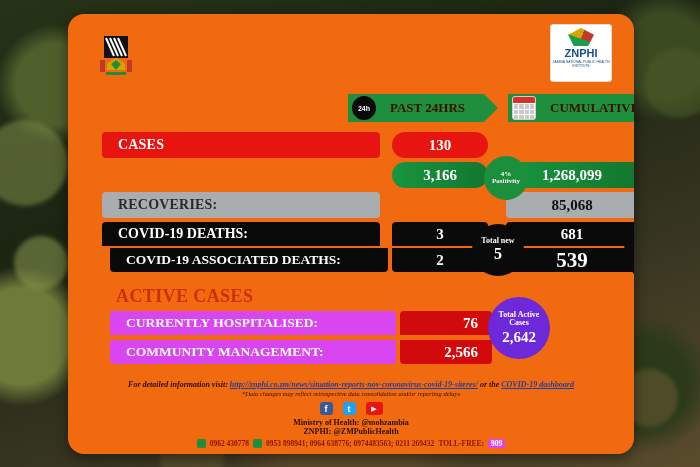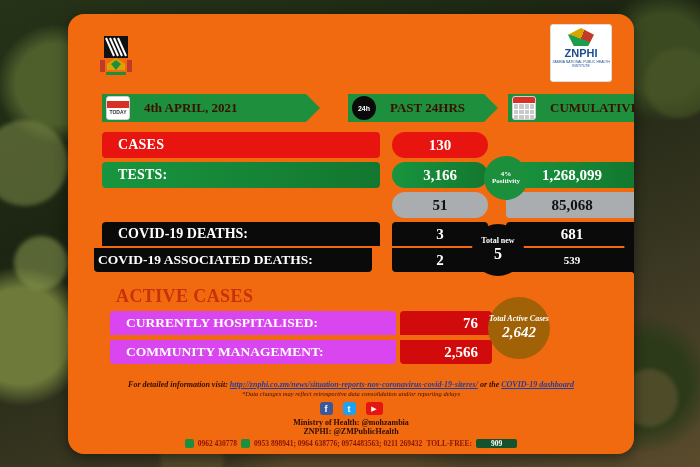--- a/index.html
+++ b/index.html
@@ -124,37 +124,37 @@
   .mbar.green,.rbar.green{background:linear-gradient(90deg,#18953f,#13772f);color:#fff;}
   .mbar.grey,.rbar.grey{background:#a9adb0;color:#111;}
 
   .bubble{
     position:absolute;border-radius:50%;
     display:flex;flex-direction:column;align-items:center;justify-content:center;
     text-align:center;line-height:1.05;
   }
   .bub-green{background:#1b8f3c;color:#fff;}
   .bub-black{background:#0a0a0a;color:#fff;}
-  .bub-red{background:#a16207;color:#fff;font-style:italic;}
+  .bub-red{background:#6d28d9;color:#fff;}
 
   .pos{left:416px;top:-6px;width:44px;height:44px;font-size:7px;font-weight:bold;z-index:5;}
 
   .deaths{position:relative;height:56px;margin-top:4px;}
   .d-lbar{
     position:absolute;left:34px;width:278px;height:24px;background:#0a0a0a;color:#fff;
     display:flex;align-items:center;padding-left:16px;box-sizing:border-box;font-weight:bold;font-size:14px;border-radius:4px 4px 0 0;
   }
   .d-lbar2{
-    position:absolute;left:26px;top:26px;width:278px;height:24px;background:#0a0a0a;color:#fff;
-    display:flex;align-items:center;padding-left:4px;box-sizing:border-box;font-weight:bold;font-size:13.5px;border-radius:0 0 4px 4px;
+    position:absolute;left:42px;top:26px;width:278px;height:24px;background:#0a0a0a;color:#fff;
+    display:flex;align-items:center;padding-left:16px;box-sizing:border-box;font-weight:bold;font-size:13.5px;border-radius:0 0 4px 4px;
   }
   .d-m1{position:absolute;left:324px;width:96px;height:24px;background:#0a0a0a;color:#fff;display:flex;align-items:center;justify-content:center;font-weight:bold;font-size:15px;border-radius:4px 4px 0 0;}
   .d-m2{position:absolute;left:324px;top:26px;width:96px;height:24px;background:#0a0a0a;color:#fff;display:flex;align-items:center;justify-content:center;font-weight:bold;font-size:15px;border-radius:0 0 4px 4px;}
   .d-r1{position:absolute;left:438px;width:132px;height:24px;background:#0a0a0a;color:#fff;display:flex;align-items:center;justify-content:center;font-weight:bold;font-size:15px;border-radius:4px 4px 0 0;}
-  .d-r2{position:absolute;left:438px;top:26px;width:132px;height:24px;background:#0a0a0a;color:#fff;display:flex;align-items:center;justify-content:center;font-weight:bold;font-size:11px;border-radius:0 0 4px 4px;}
+  .d-r2{position:absolute;left:438px;top:26px;width:132px;height:24px;background:#0a0a0a;color:#fff;display:flex;align-items:center;justify-content:center;font-weight:bold;font-size:21px;border-radius:0 0 4px 4px;}
   .tot-new{left:404px;top:2px;width:52px;height:52px;font-size:8px;font-weight:bold;z-index:6;}
   .tot-new .big{font-size:16px;margin-top:1px;}
   .tot-d{left:556px;top:-2px;width:62px;height:62px;font-size:8px;font-weight:bold;z-index:6;}
 
   .active-title{
     margin:8px 0 4px 48px;font-size:18px;font-weight:bold;color:#c8310a;letter-spacing:.4px;
   }
   .arow{position:relative;height:26px;margin-bottom:3px;}
   .a-lbar{
     position:absolute;left:42px;width:286px;height:24px;background:#d946ef;color:#fff;
@@ -175,21 +175,21 @@
   .f2{font-size:6.5px;font-style:italic;color:#3a1000;margin-top:1px;}
   .social{margin-top:5px;display:flex;justify-content:center;gap:10px;align-items:center;}
   .sq{width:13px;height:13px;border-radius:3px;display:flex;align-items:center;justify-content:center;color:#fff;font-family:"Liberation Sans",sans-serif;font-size:9px;font-weight:bold;}
   .fb{background:#3b5998;}
   .tw{background:#1da1f2;}
   .yt{width:17px;height:13px;border-radius:3px;background:#e8140f;display:flex;align-items:center;justify-content:center;color:#fff;font-size:7px;}
   .f3{font-size:8px;font-weight:bold;color:#2b0d04;margin-top:3px;}
   .f4{font-size:8px;font-weight:bold;color:#2b0d04;}
   .phones{margin-top:3px;font-size:7.5px;font-weight:bold;color:#8a1405;display:flex;justify-content:center;align-items:center;gap:4px;flex-wrap:wrap;}
   .ph{width:9px;height:9px;border-radius:2px;background:#1b8f3c;display:inline-block;}
-  .tollnum{background:#14532d;color:#fff;padding:0 15px;border-radius:2px;}
+  .tollnum{background:#d946ef;color:#fff;padding:0 3px;border-radius:2px;}
 </style>
 </head>
 <body>
 
 <div class="backdrop">
   <div class="blob b1"></div>
   <div class="blob b2"></div>
   <div class="blob b3"></div>
   <div class="blob b4"></div>
   <div class="blob b5"></div>
@@ -210,27 +210,20 @@
 
 
     <div class="znphi">
       <div class="eagle"></div>
       <div class="zn">ZNPHI</div>
       <div class="zsub">ZAMBIA NATIONAL PUBLIC HEALTH INSTITUTE</div>
     </div>
   </div>
 
   <div class="colhead">
-    <div class="arrow a1">
-      <div class="ico">
-        <div class="top"></div>
-        <div class="lbl">TODAY</div>
-      </div>
-      <div class="txt">4th APRIL, 2021</div>
-    </div>
     <div class="arrow a2">
       <div class="clock">
         <span>24h</span>
       </div>
       <div class="txt">PAST 24HRS</div>
     </div>
     <div class="arrow a3">
       <div class="cal">
         <div class="bar"></div>
         <div class="grid">
@@ -253,31 +246,30 @@
   </div>
 
   <div class="rows">
 
     <div class="row">
       <div class="lbar red">CASES</div>
       <div class="mbar red">130</div>
     </div>
 
     <div class="row">
-      <div class="lbar green">TESTS:</div>
       <div class="mbar green">3,166</div>
       <div class="bubble bub-green pos">
         <span>4%</span>
         <span>Positivity</span>
       </div>
       <div class="rbar green">1,268,099</div>
     </div>
 
     <div class="row">
-      <div class="mbar grey">51</div>
+      <div class="lbar grey">RECOVERIES:</div>
       <div class="rbar grey">85,068</div>
 
     </div>
 
     <div class="deaths">
       <div class="d-lbar">COVID-19 DEATHS:</div>
       <div class="d-lbar2">COVID-19 ASSOCIATED DEATHS:</div>
       <div class="d-m1">3</div>
       <div class="d-m2">2</div>
       <div class="d-r1">681</div>

